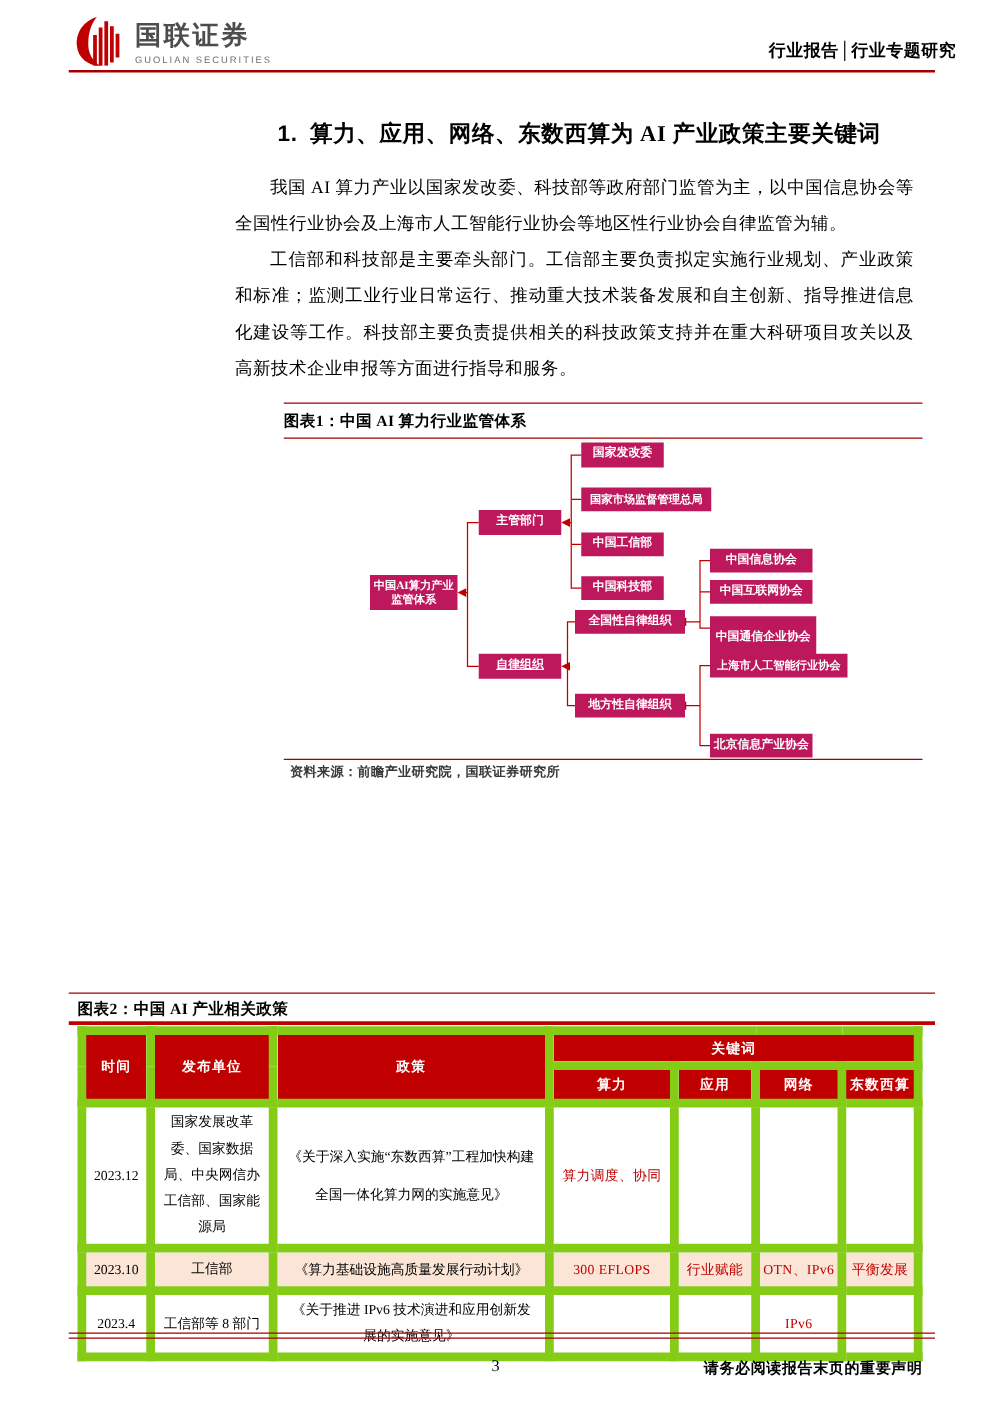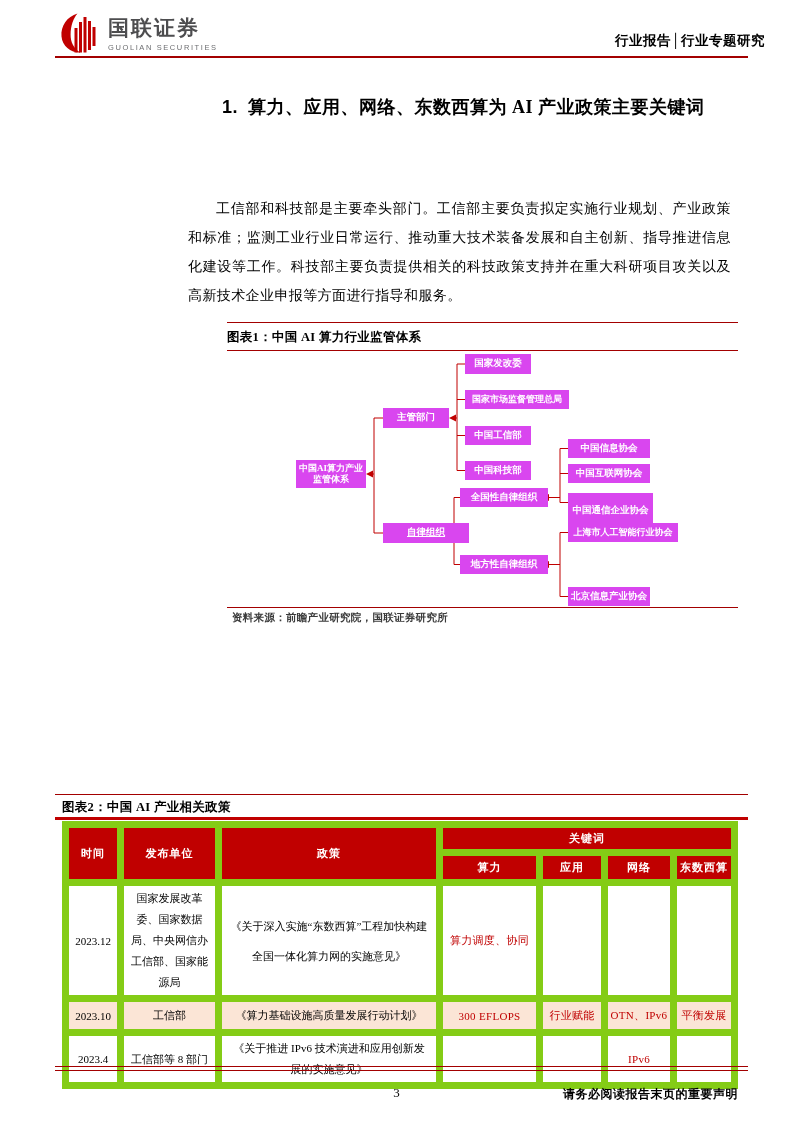--- a/index.html
+++ b/index.html
@@ -22,21 +22,21 @@
   .sec-title .num { font-family:"Liberation Sans",sans-serif; margin-right:10px; }
   .para { position:absolute; left:188px; width:543px; font-size:14px; line-height:29px; text-align:justify; text-indent:2em; letter-spacing:0.4px; }
   .p0 { top:136px; } .p1 { top:194px; } .p2 { top:641px; }
   
   .rule { position:absolute; height:1px; background:#a30000; }
   .fig-title { position:absolute; font-size:12.5px; font-weight:bold; letter-spacing:0.3px; }
   .fig-source { position:absolute; left:232px; top:611px; font-size:10.5px; font-weight:bold; color:#3a3a3a; letter-spacing:0.3px; }
   
   .diagram { position:absolute; left:227px; top:352px; width:511px; height:255px; }
   .diagram svg.links { position:absolute; left:0; top:0; width:511px; height:255px; }
-  .node { position:absolute; background:#d946ef; color:#fff; display:flex; align-items:center; justify-content:center;
+  .node { position:absolute; background:#be185d; color:#fff; display:flex; align-items:center; justify-content:center;
           text-align:center; font-weight:bold; font-size:9.5px; line-height:1.25; padding:1px 2px; }
   
   .tbl-thick-rule { position:absolute; left:55px; top:817px; width:693px; height:3px; background:#c00000; }
   table.policy { position:absolute; left:62px; top:821px; width:669px; border-collapse:collapse; table-layout:fixed; }
   table.policy th, table.policy td { border:7px solid #84cc16; font-size:11px; text-align:center; vertical-align:middle; overflow:hidden; }
   table.policy thead th { background:#c00000; color:#fff; font-weight:bold; letter-spacing:1px; }
   .rowh1 { height:28px; } .rowh2 { height:30px; }
   .r0 td { height:106px; } .r1 td { height:34px; } .r2 td { height:45px; }
   td.policy-cell { text-align:left; padding:2px 8px; }
   .r0 td.policy-cell { line-height:30px; }
@@ -68,20 +68,21 @@
       <div class="logo-cn">国联证券</div>
       <div class="logo-en">GUOLIAN SECURITIES</div>
     </div>
   </div>
   <div class="hdr-right">行业报告│行业专题研究</div>
   <div class="hdr-rule"></div>
 
   <div class="sec-title">
     <span class="num">1.</span><span>算力、应用、网络、东数西算为 AI 产业政策主要关键词</span>
   </div>
+  <div class="para p0">我国 AI 算力产业以国家发改委、科技部等政府部门监管为主，以中国信息协会等全国性行业协会及上海市人工智能行业协会等地区性行业协会自律监管为辅。</div>
   <div class="para p1">工信部和科技部是主要牵头部门。工信部主要负责拟定实施行业规划、产业政策和标准；监测工业行业日常运行、推动重大技术装备发展和自主创新、指导推进信息化建设等工作。科技部主要负责提供相关的科技政策支持并在重大科研项目攻关以及高新技术企业申报等方面进行指导和服务。</div>
 
   <div class="rule" style="left:227px; top:322px; width:511px;"></div>
   <div class="fig-title" style="left:227px; top:329px;">图表1：中国 AI 算力行业监管体系</div>
   <div class="rule" style="left:227px; top:350px; width:511px;"></div>
 
   <div class="diagram">
     <svg class="links" viewBox="0 0 511 255">
       <g stroke="#c00000" stroke-width="1" fill="none">
 
@@ -107,21 +108,21 @@
         <polygon points="139,122 146,118.5 146,125.5"></polygon>
         <polygon points="222,66 229,62.5 229,69.5"></polygon>
         <polygon points="222,181 229,177.5 229,184.5"></polygon>
         <polygon points="315,145.5 322,142 322,149"></polygon>
         <polygon points="315,212.5 322,209 322,216"></polygon>
       </g>
     </svg>
 
     <div class="node" style="left:69px;  top:108px; width:70px;  height:28px; font-size:9px;">中国AI算力产业监管体系</div>
     <div class="node" style="left:156px; top:56px;  width:66px;  height:20px;">主管部门</div>
-    <div class="node" style="left:156px; top:171px; width:86px;  height:20px;text-decoration:underline;">自律组织</div>
+    <div class="node" style="left:156px; top:171px; width:66px;  height:20px;text-decoration:underline;">自律组织</div>
     <div class="node" style="left:238px; top:2px;   width:66px;  height:20px;">国家发改委</div>
     <div class="node" style="left:238px; top:38px;  width:104px; height:19px; font-size:9px;">国家市场监督管理总局</div>
     <div class="node" style="left:238px; top:74px;  width:66px;  height:19px;">中国工信部</div>
     <div class="node" style="left:238px; top:109px; width:66px;  height:19px;">中国科技部</div>
     <div class="node" style="left:233px; top:136px; width:88px;  height:19px;">全国性自律组织</div>
     <div class="node" style="left:233px; top:203px; width:88px;  height:19px;">地方性自律组织</div>
     <div class="node" style="left:341px; top:87px;  width:82px;  height:19px;">中国信息协会</div>
     <div class="node" style="left:341px; top:112px; width:82px;  height:19px;">中国互联网协会</div>
     <div class="node" style="left:341px; top:141px; width:85px;  height:35px;">中国通信企业协会</div>
     <div class="node" style="left:341px; top:171px; width:110px; height:19px; font-size:9px;">上海市人工智能行业协会</div>

